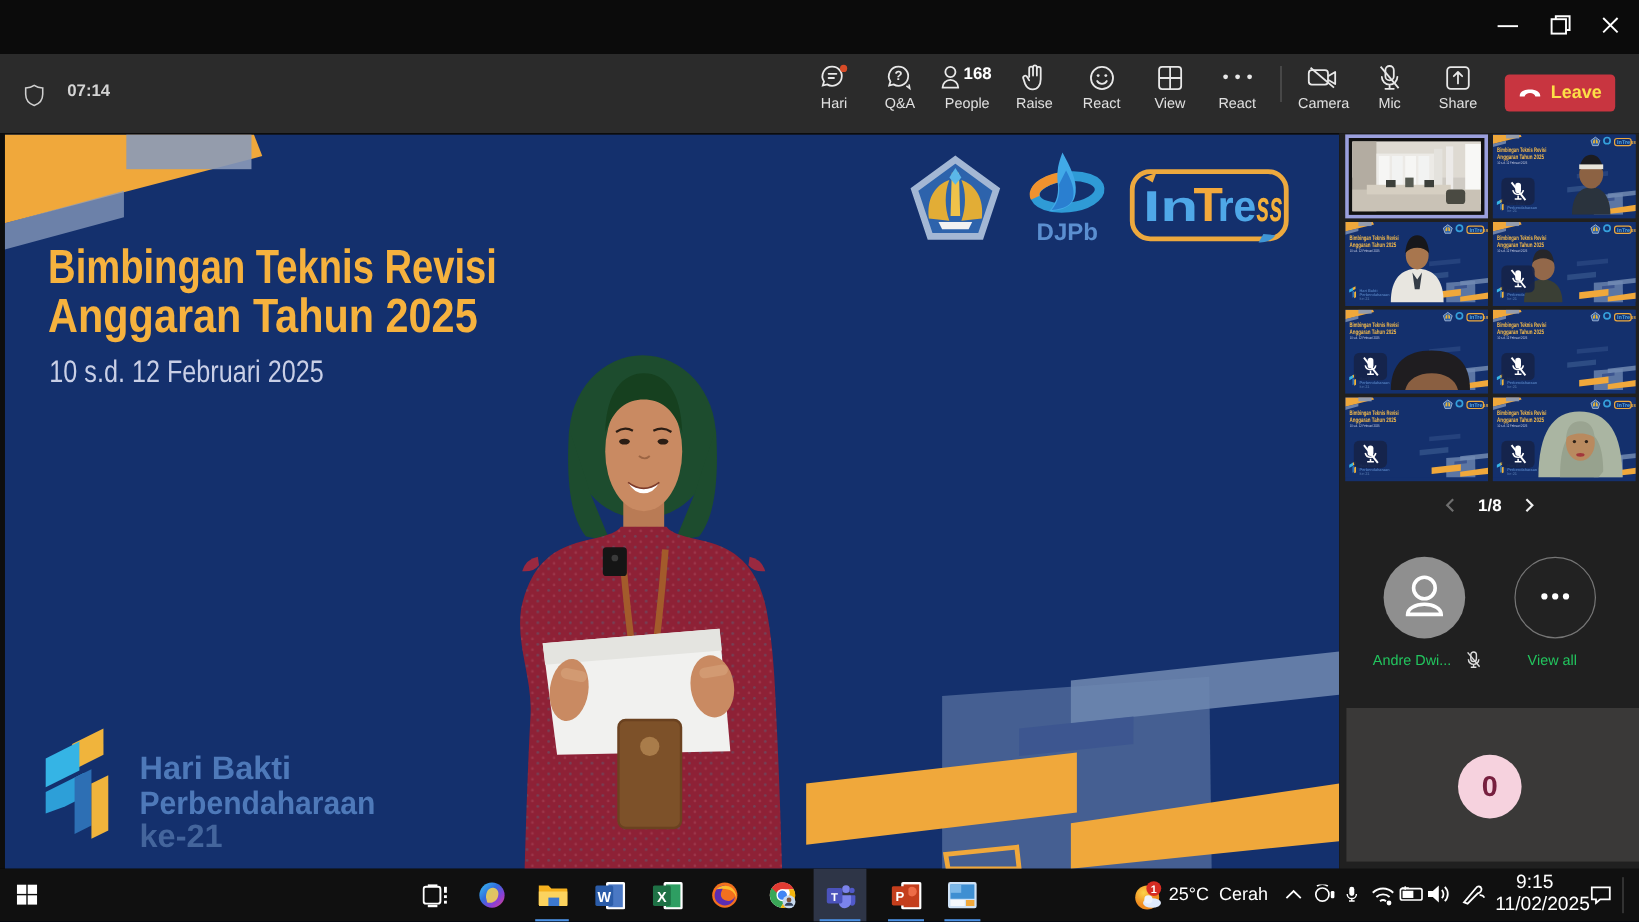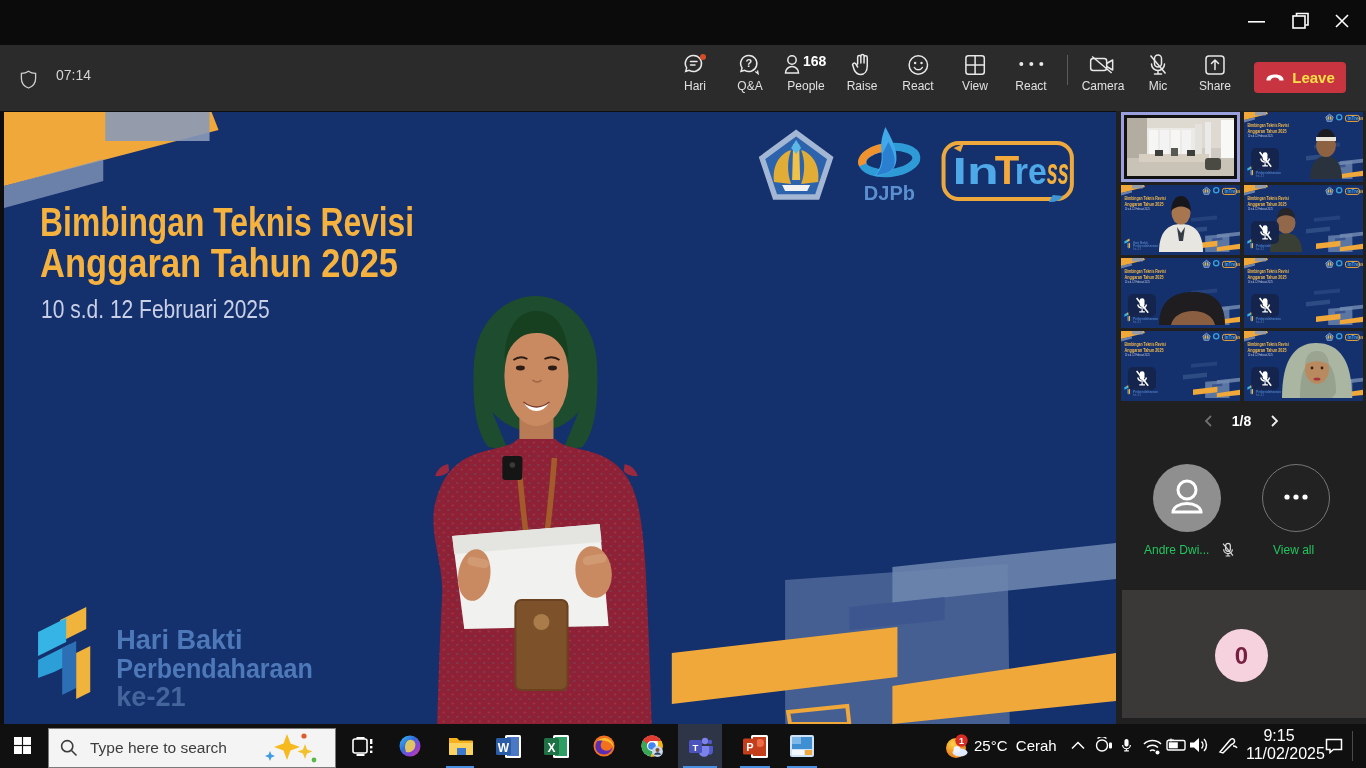--- a/index.html
+++ b/index.html
@@ -6,21 +6,21 @@
 html,body{width:1366px;height:768px;overflow:hidden;background:#000;font-family:"Liberation Sans",sans-serif;}
 #root{position:relative;width:1366px;height:768px;}
 .abs{position:absolute;}
 
 #titlebar{left:0;top:0;width:1366px;height:45px;background:#0b0b0b;}
 
 #toolbar{left:0;top:45px;width:1366px;height:66px;background:#2b2b2b;}
 .tbtn{position:absolute;top:8px;transform:translateX(-50%);text-align:center;color:#e4e4e4;}
 .tbtn .lbl{font-size:12px;color:#e0e0e0;margin-top:2px;white-space:nowrap;}
 .tbtn svg{display:block;margin:0 auto;}
-#time{position:absolute;left:56px;top:22px;color:#d4d4d4;font-size:14px;font-weight:400;}
+#time{position:absolute;left:56px;top:22px;color:#d4d4d4;font-size:14px;font-weight:700;}
 #shield{position:absolute;left:20px;top:25px;}
 #sep1{position:absolute;left:1067px;top:10px;width:1px;height:30px;background:#5a5a5a;}
 #leave{position:absolute;left:1254px;top:17px;width:92px;height:31px;background:#c83540;border-radius:4px;color:#fde047;display:flex;align-items:center;justify-content:center;gap:7px;font-size:15px;font-weight:700;}
 
 #stage{left:0;top:111px;width:1366px;height:613px;background:#0e0e0e;}
 #video{position:absolute;left:4px;top:1px;width:1112px;height:612px;}
 #nameplate{position:absolute;left:15px;top:584px;height:19px;background:rgba(12,12,12,0.8);color:#fff;font-size:11px;font-weight:700;display:flex;align-items:center;padding:0 7px;gap:7px;}
 
 #sidebar{left:1116px;top:111px;width:250px;height:613px;background:#202020;}
 .thumb{position:absolute;width:119px;height:70px;background:#14306d;overflow:hidden;}
@@ -432,34 +432,20 @@
     </div>
   </div>
 
   <div class="abs" id="taskbar">
     <svg class="abs" style="left:14px;top:13px" width="17" height="17" viewBox="0 0 23 23">
       <rect x="0" y="0" width="10.7" height="10.7" fill="#fff"></rect>
       <rect x="12.3" y="0" width="10.7" height="10.7" fill="#fff"></rect>
       <rect x="0" y="12.3" width="10.7" height="10.7" fill="#fff"></rect>
       <rect x="12.3" y="12.3" width="10.7" height="10.7" fill="#fff"></rect>
     </svg>
-    <div id="searchbox">
-      <svg style="margin-left:11px" width="18" height="18" viewBox="0 0 18 18">
-          <circle cx="7.2" cy="7.2" r="5.6" fill="none" stroke="#3c3c3c" stroke-width="1.6"></circle>
-          <path d="M11.5 11.5 L16.5 16.5" stroke="#3c3c3c" stroke-width="1.6"></path>
-        </svg>
-      <span class="ph">Type here to search</span>
-      <svg style="margin-left:auto;margin-right:10px" width="62" height="36" viewBox="0 0 62 36">
-        <path d="M24 4 L27.5 13.5 L37 17 L27.5 20.5 L24 30 L20.5 20.5 L11 17 L20.5 13.5 Z" fill="#f6b91e"></path>
-        <path d="M42 14 L44 19.5 L49.5 21.5 L44 23.5 L42 29 L40 23.5 L34.5 21.5 L40 19.5 Z" fill="#f2c12f"></path>
-        <path d="M7 21 L8.4 24.6 L12 26 L8.4 27.4 L7 31 L5.6 27.4 L2 26 L5.6 24.6 Z" fill="#3d9ae3"></path>
-        <circle cx="41" cy="6" r="2.6" fill="#e05b2b"></circle>
-        <circle cx="51" cy="30" r="2.4" fill="#58b947"></circle>
-      </svg>
-    </div>
     <div class="tico" style="left:340px">
       <svg width="21" height="21" viewBox="0 0 21 21">
           <rect x="1" y="3" width="14" height="14" rx="2" fill="none" stroke="#fff" stroke-width="1.6"></rect>
           <rect x="18" y="3" width="2.4" height="5" fill="#fff"></rect>
           <rect x="18" y="10" width="2.4" height="2.4" fill="#fff"></rect>
           <rect x="18" y="14.6" width="2.4" height="2.4" fill="#fff"></rect>
           <rect x="4.5" y="1" width="8" height="2" fill="#fff"></rect>
           <rect x="4.5" y="18" width="8" height="2" fill="#fff"></rect>
         </svg>
     </div>

